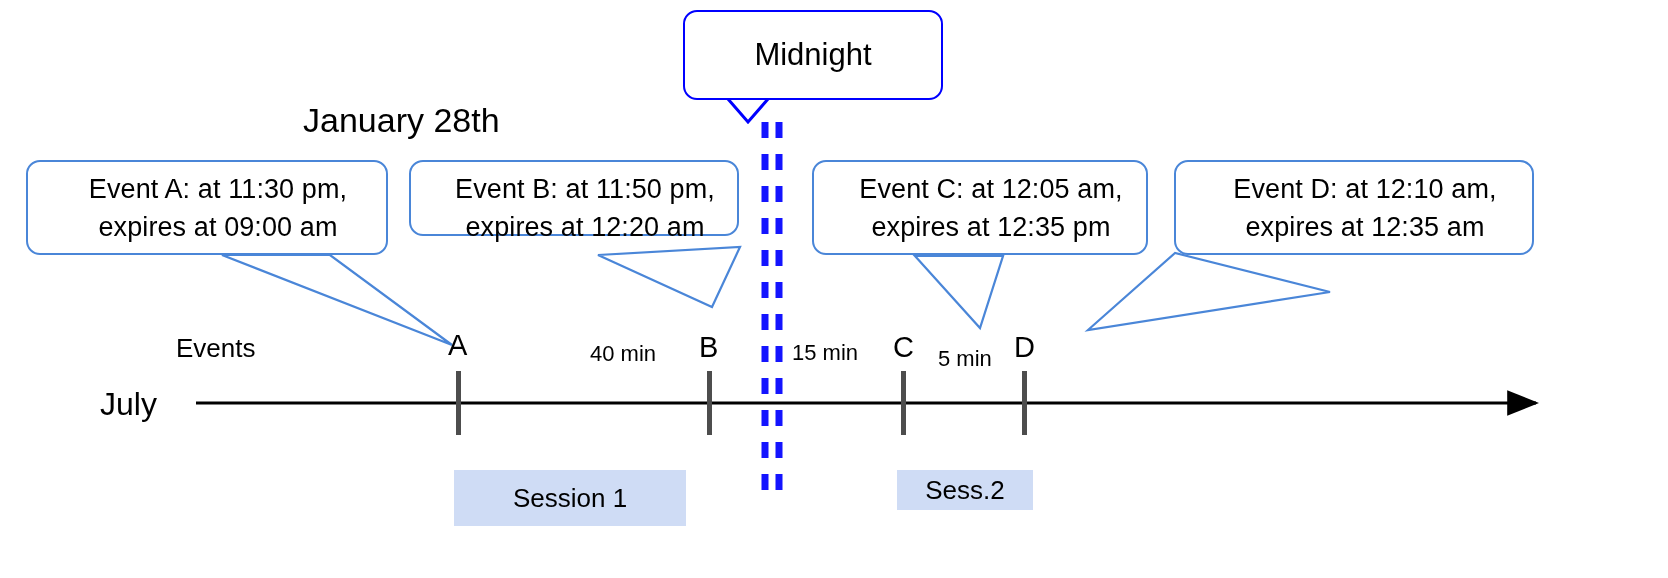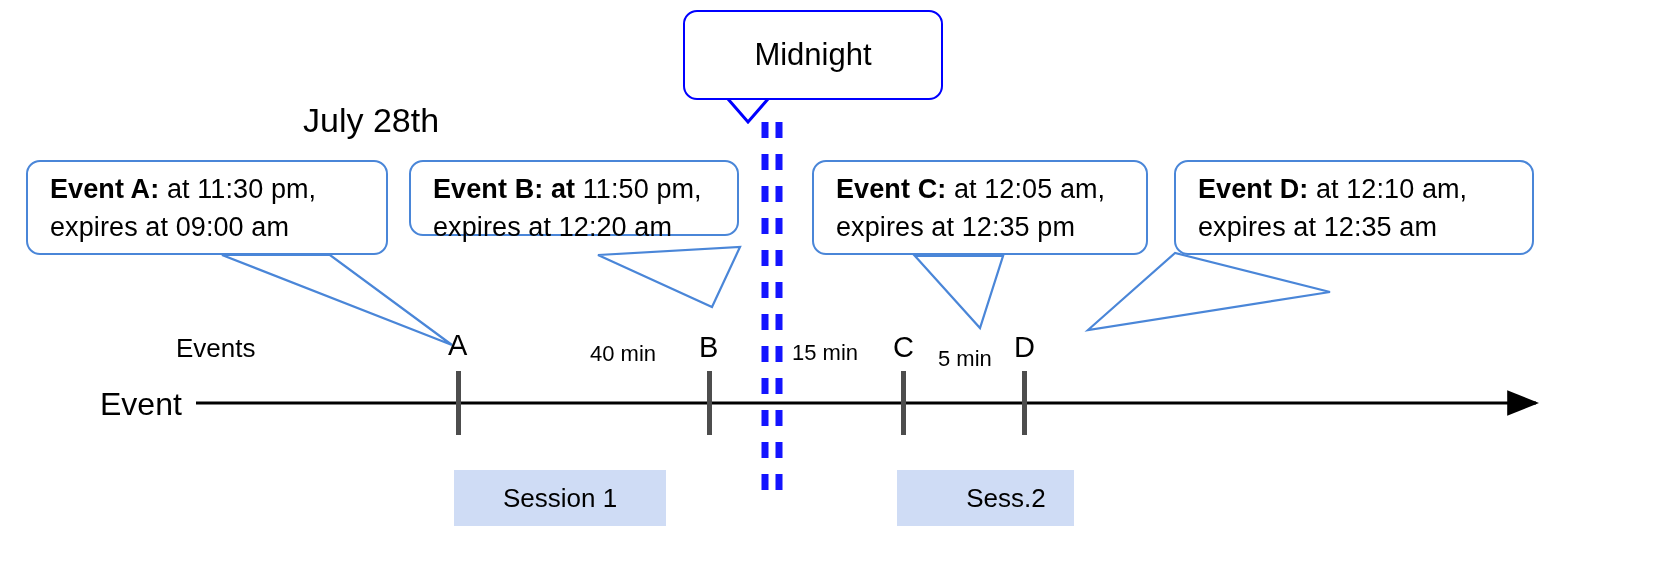--- a/index.html
+++ b/index.html
@@ -10,20 +10,21 @@
   body {
     font-family: "Liberation Sans", sans-serif;
     color: #000000;
   }
   #stage {
     position: relative;
     width: 1668px;
     height: 578px;
     overflow: hidden;
     background: #ffffff;
+    text-align: center;
   }
   .svg-layer {
     position: absolute;
     left: 0;
     top: 0;
     width: 1668px;
     height: 578px;
     pointer-events: none;
   }
   .callout {
@@ -31,21 +32,21 @@
     box-sizing: border-box;
     border: 2.2px solid #4a86d8;
     border-radius: 14px;
     background: #ffffff;
     font-size: 27px;
     line-height: 38px;
     color: #000000;
     padding: 8px 0 0 22px;
     letter-spacing: 0.1px;
   }
-  .callout b { font-weight: bold; }
+  .callout b { font-weight: normal; }
   .midnight-box {
     position: absolute;
     box-sizing: border-box;
     border: 2.6px solid #0000ff;
     border-radius: 14px;
     background: #ffffff;
     font-size: 31px;
     line-height: 34px;
     color: #000000;
     display: flex;
@@ -99,21 +100,21 @@
 </style>
 </head>
 <body>
 
 <div id="stage">
 
   <div class="midnight-box" style="left:683px; top:10px; width:260px; height:90px;">
     <span>Midnight</span>
   </div>
 
-  <div class="day-label" style="left:303px; top:101px;">July 28th</div>
+  <div class="day-label" style="left:303px; top:101px;">January 28th</div>
 
   <div class="callout" style="left:26px; top:160px; width:362px; height:95px;">
     <div>
       <b>Event A:</b><span> at 11:30 pm,</span>
     </div>
     <div>expires at 09:00 am</div>
   </div>
 
   <div class="callout" style="left:409px; top:160px; width:330px; height:76px;">
     <div>
@@ -152,38 +153,38 @@
     <polygon points="1175,253 1088,330 1330,292" fill="#ffffff" stroke="#4a86d8" stroke-width="2.2"></polygon>
 
     <defs>
       <marker id="arrowhead" markerWidth="10" markerHeight="8" refX="9" refY="4" orient="auto" markerUnits="strokeWidth">
         <polygon points="0,0 10,4 0,8" fill="#000000"></polygon>
       </marker>
     </defs>
     <line x1="196" y1="403" x2="1536" y2="403" stroke="#000000" stroke-width="3.2" marker-end="url(#arrowhead)"></line>
   </svg>
 
-  <div class="axis-label" style="left:100px; top:386px;">Event</div>
+  <div class="axis-label" style="left:100px; top:386px;">July</div>
 
   <div class="events-label" style="left:176px; top:333px;">Events</div>
 
   <div class="tick" style="left:456px; top:371px; height:64px;"></div>
   <div class="tick" style="left:707px; top:371px; height:64px;"></div>
   <div class="tick" style="left:901px; top:371px; height:64px;"></div>
   <div class="tick" style="left:1022px; top:371px; height:64px;"></div>
 
   <div class="tick-label" style="left:448px; top:329px;">A</div>
   <div class="tick-label" style="left:699px; top:331px;">B</div>
   <div class="tick-label" style="left:893px; top:331px;">C</div>
   <div class="tick-label" style="left:1014px; top:331px;">D</div>
 
   <div class="gap-label" style="left:590px; top:341px;">40 min</div>
   <div class="gap-label" style="left:792px; top:340px;">15 min</div>
   <div class="gap-label" style="left:938px; top:346px;">5 min</div>
 
-  <div class="session" style="left:454px; top:470px; width:212px; height:56px;">
+  <div class="session" style="left:454px; top:470px; width:232px; height:56px;">
     <span>Session 1</span>
   </div>
-  <div class="session" style="left:897px; top:470px; width:136px; height:56px;padding-left:41px;">
+  <div class="session" style="left:897px; top:470px; width:136px; height:40px;">
     <span>Sess.2</span>
   </div>
 
 </div>
 
 </body></html>

